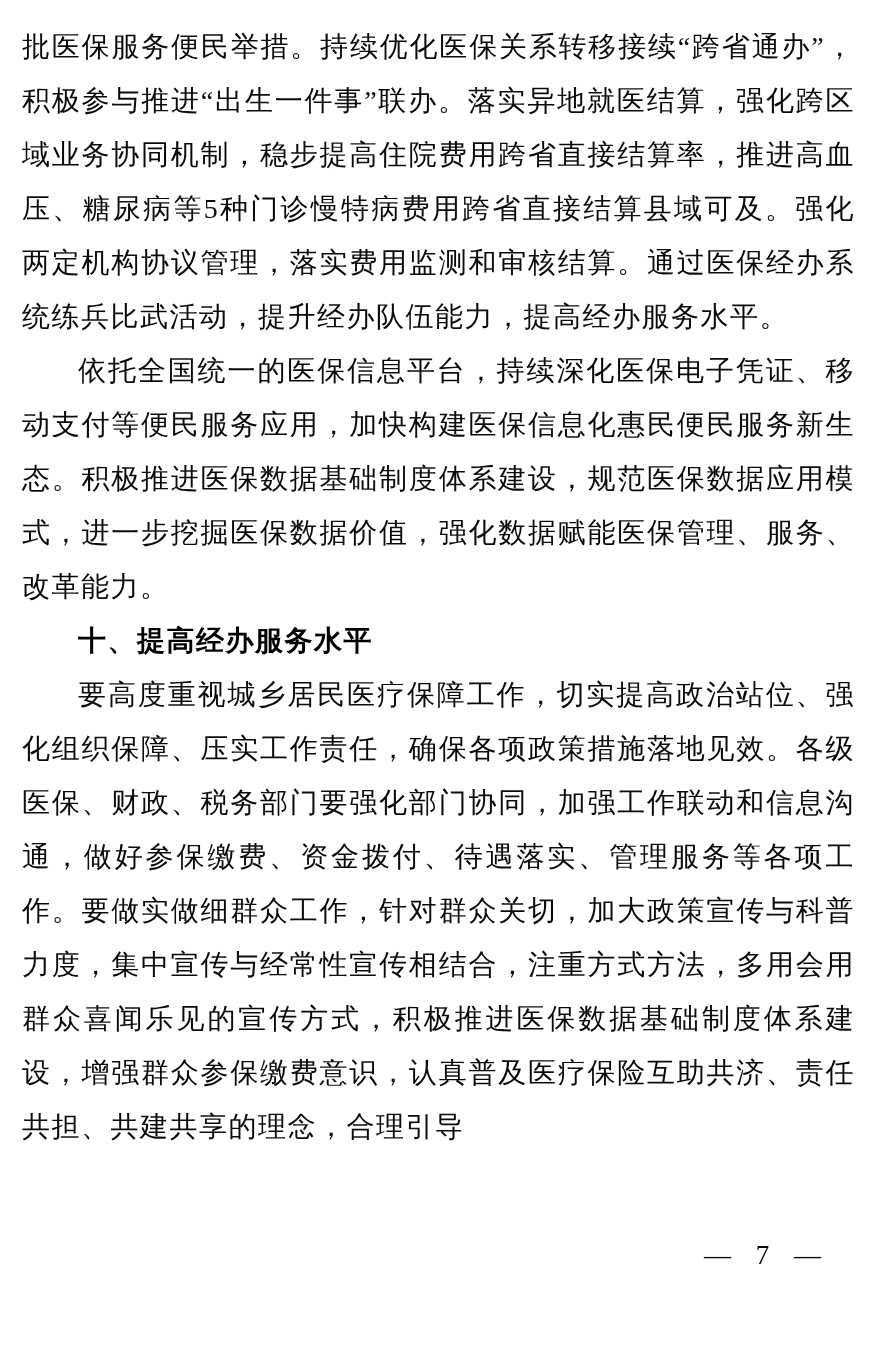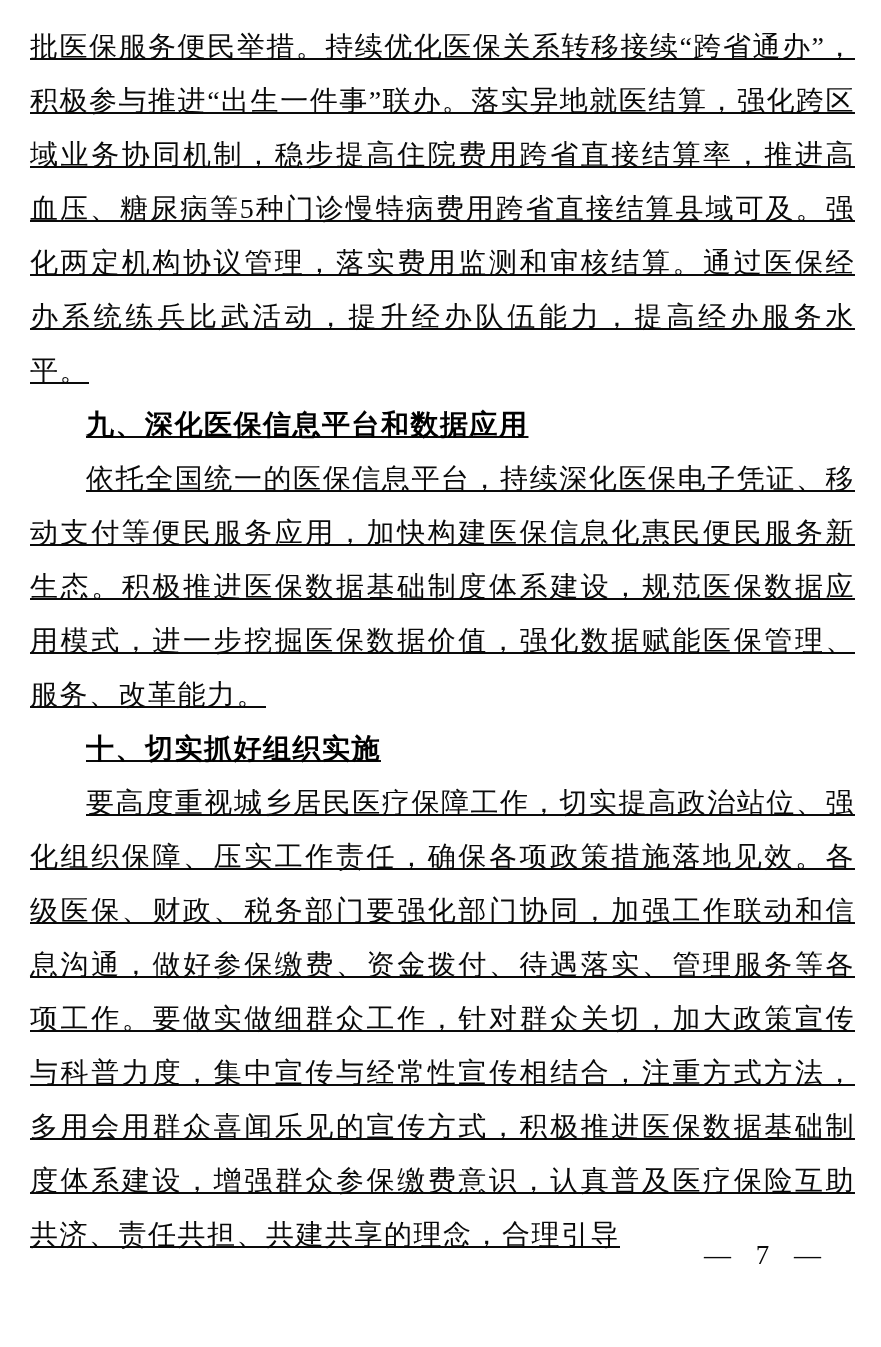--- a/index.html
+++ b/index.html
@@ -6,24 +6,23 @@
     margin: 0;
     padding: 0;
     background: #ffffff;
   }
   .page {
     position: relative;
     width: 881px;
     height: 1347px;
     background: #ffffff;
     box-sizing: border-box;
-    padding: 20px 26px 0 30px;
+    padding: 20px 26px 0 22px;
     overflow: hidden;
     color: #0a0a0a;
-    text-decoration: underline;
   }
   .body-text {
     margin: 0;
     font-family: "Liberation Serif", "DejaVu Serif", serif;
     font-size: 28px;
     line-height: 54px;
     letter-spacing: 1.5px;
     text-align: justify;
     text-justify: inter-character;
     color: #0a0a0a;
@@ -53,23 +52,22 @@
     color: #0a0a0a;
   }
 </style>
 </head>
 <body>
 
 <div class="page">
 
   <p class="body-text">批医保服务便民举措。持续优化医保关系转移接续“跨省通办”，积极参与推进“出生一件事”联办。落实异地就医结算，强化跨区域业务协同机制，稳步提高住院费用跨省直接结算率，推进高血压、糖尿病等5种门诊慢特病费用跨省直接结算县域可及。强化两定机构协议管理，落实费用监测和审核结算。通过医保经办系统练兵比武活动，提升经办队伍能力，提高经办服务水平。</p>
 
-  <h2 class="section-heading">九、深化医保信息平台和数据应用</h2>
 
   <p class="body-text indent">依托全国统一的医保信息平台，持续深化医保电子凭证、移动支付等便民服务应用，加快构建医保信息化惠民便民服务新生态。积极推进医保数据基础制度体系建设，规范医保数据应用模式，进一步挖掘医保数据价值，强化数据赋能医保管理、服务、改革能力。</p>
 
-  <h2 class="section-heading">十、切实抓好组织实施</h2>
+  <h2 class="section-heading">十、提高经办服务水平</h2>
 
   <p class="body-text indent">要高度重视城乡居民医疗保障工作，切实提高政治站位、强化组织保障、压实工作责任，确保各项政策措施落地见效。各级医保、财政、税务部门要强化部门协同，加强工作联动和信息沟通，做好参保缴费、资金拨付、待遇落实、管理服务等各项工作。要做实做细群众工作，针对群众关切，加大政策宣传与科普力度，集中宣传与经常性宣传相结合，注重方式方法，多用会用群众喜闻乐见的宣传方式，积极推进医保数据基础制度体系建设，增强群众参保缴费意识，认真普及医疗保险互助共济、责任共担、共建共享的理念，合理引导</p>
 
   <div class="page-number">— 7 —</div>
 
 </div>
 
 </body></html>

